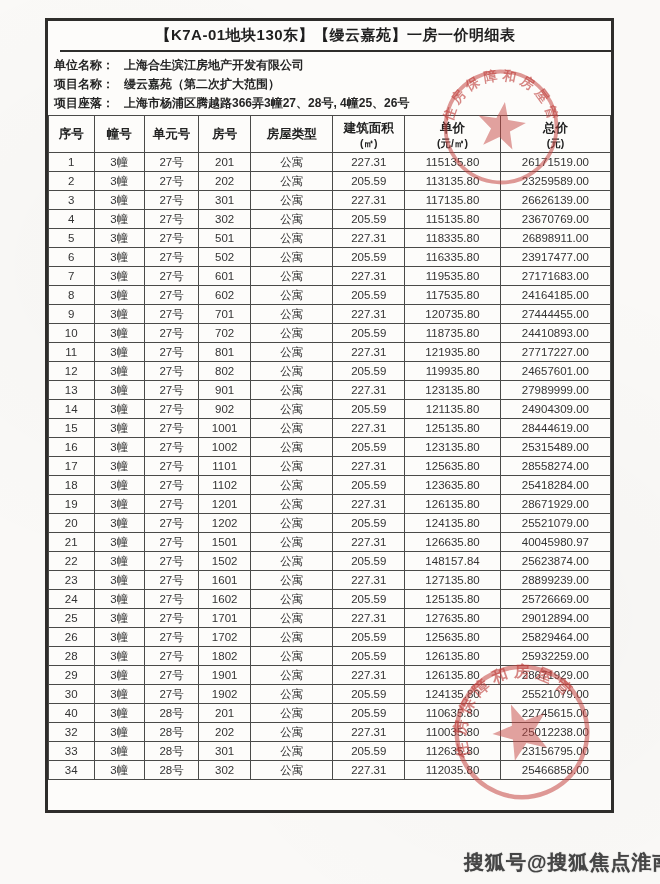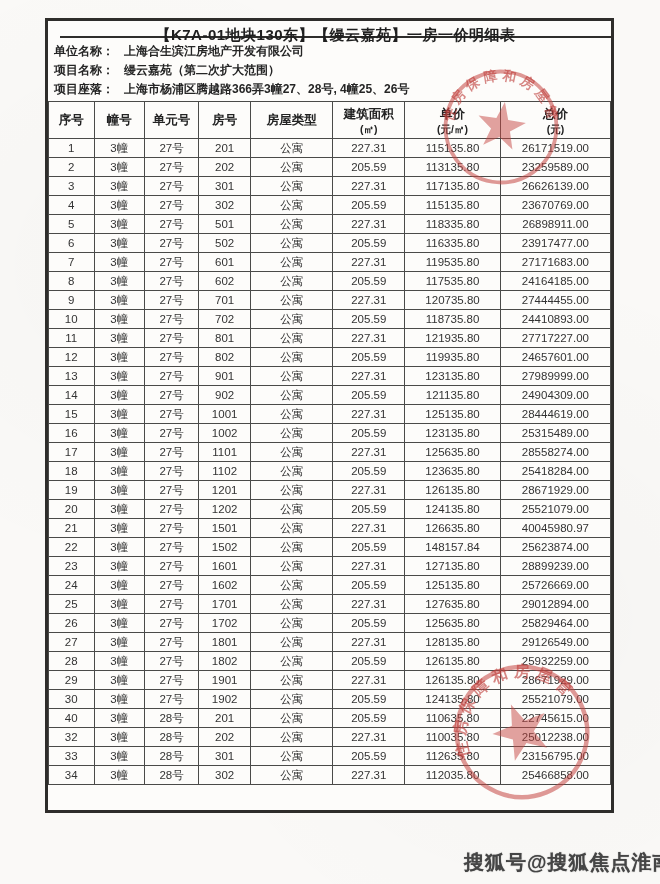--- a/index.html
+++ b/index.html
@@ -13,21 +13,21 @@
       #faf9f7;
     overflow:hidden;
     color:#2b2b2b;
   }
 
   .doc-frame {
     position:absolute; left:45px; top:18px; width:569px; height:795px;
     border:3px solid #2e2d2b; background:#fdfcfa;
   }
   .doc-title {
-    height:17px; line-height:27px; text-align:center;
+    height:31px; line-height:27px; text-align:center;
     font-size:15px; font-weight:bold; letter-spacing:0.5px;
     border-bottom:2px solid #2e2d2b; color:#1f1f1f;margin-left:12px;
   }
   .doc-info { padding:4px 4px 2px 6px; }
   .info-row { height:19px; line-height:19px; font-size:12px; font-weight:bold; white-space:nowrap; color:#252525; }
   .info-row .info-label { margin-right:10px; }
 
   table.price-table {
     width:100%; border-collapse:collapse; table-layout:fixed;
   }
@@ -380,30 +380,20 @@
           <td>26</td>
           <td>3幢</td>
           <td>27号</td>
           <td>1702</td>
           <td>公寓</td>
           <td>205.59</td>
           <td>125635.80</td>
           <td>25829464.00</td>
         </tr>
         <tr>
-          <td>27</td>
-          <td>3幢</td>
-          <td>27号</td>
-          <td>1801</td>
-          <td>公寓</td>
-          <td>227.31</td>
-          <td>128135.80</td>
-          <td>29126549.00</td>
-        </tr>
-        <tr>
           <td>28</td>
           <td>3幢</td>
           <td>27号</td>
           <td>1802</td>
           <td>公寓</td>
           <td>205.59</td>
           <td>126135.80</td>
           <td>25932259.00</td>
         </tr>
         <tr>

